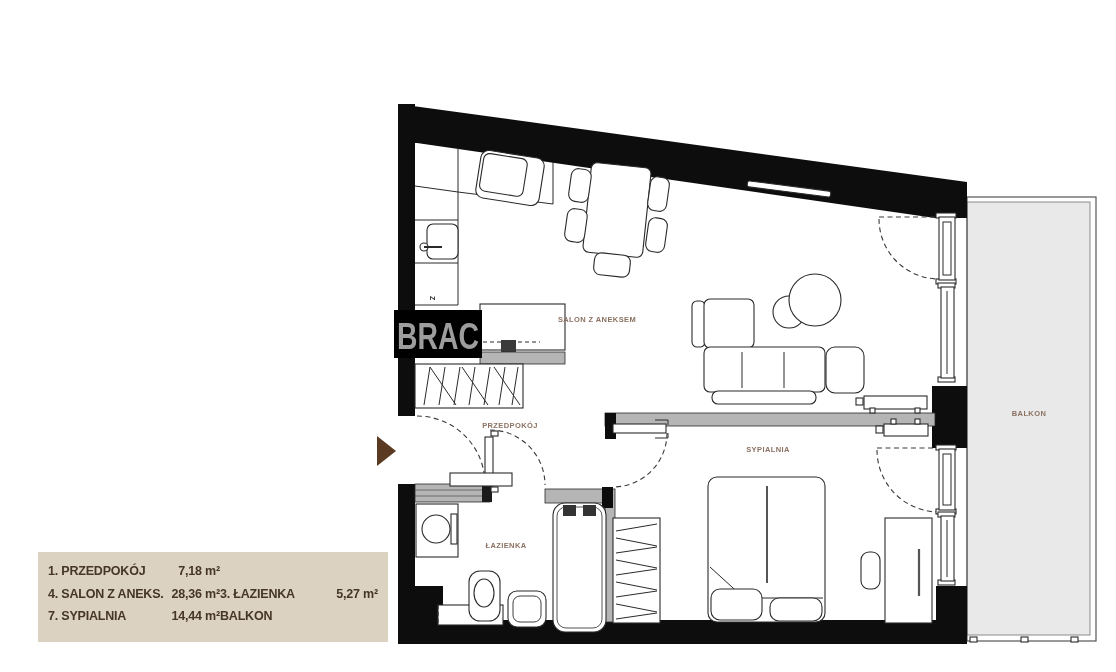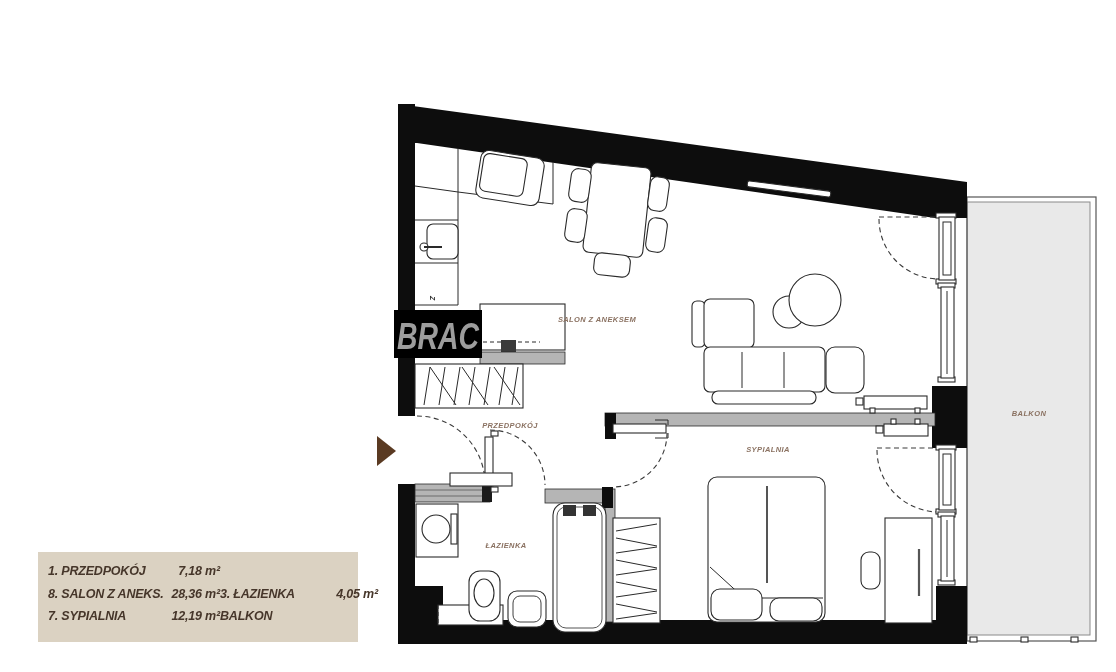--- a/index.html
+++ b/index.html
@@ -1,25 +1,25 @@
 <!DOCTYPE html>
 <html><head>
 <meta charset="utf-8">
 <style>
   html,body{margin:0;padding:0;background:#ffffff;}
   .stage{position:relative;width:1116px;height:672px;background:#ffffff;overflow:hidden;
-         font-family:"Liberation Sans",sans-serif;font-style:italic;}
+         font-family:"Liberation Sans",sans-serif;}
   svg{position:absolute;left:0;top:0;}
   .ln{stroke:#2a2a2a;stroke-width:1;fill:none;}
   .furn{stroke:#2a2a2a;stroke-width:1.1;fill:#ffffff;}
   .dash{stroke:#3a3a3a;stroke-width:1.1;fill:none;stroke-dasharray:5 3.5;}
   .part{fill:#b5b5b5;stroke:#2a2a2a;stroke-width:0.8;}
   .room-label{fill:#8b7262;font-weight:bold;font-size:7.5px;letter-spacing:0.4px;text-anchor:middle;}
   .wm-text{fill:#9d9d9d;font-weight:bold;font-size:36px;}
-  .legend{position:absolute;left:38px;top:552px;width:320px;height:90px;background:#dbd2c2;box-sizing:border-box;padding:11px 10px 0 10px;}
+  .legend{position:absolute;left:38px;top:552px;width:350px;height:90px;background:#dbd2c2;box-sizing:border-box;padding:11px 10px 0 10px;}
   .legend-grid{display:grid;grid-template-columns:122px 50px 114px 44px;row-gap:5px;
                font-weight:bold;font-size:12.5px;color:#46362a;letter-spacing:-0.2px;line-height:1.4;}
   .lg-val{text-align:right;}
 </style>
 </head>
 <body>
 
 <div class="stage">
 <svg width="1116" height="672" viewBox="0 0 1116 672">
 
@@ -181,24 +181,24 @@
   </g>
 </svg>
 
   <div class="legend">
     <div class="legend-grid">
       <div>1. PRZEDPOKÓJ</div>
       <div class="lg-val">7,18 m²</div>
       <div></div>
       <div class="lg-val"></div>
 
-      <div>8. SALON Z ANEKS.</div>
+      <div>4. SALON Z ANEKS.</div>
       <div class="lg-val">28,36 m²</div>
       <div>3. ŁAZIENKA</div>
-      <div class="lg-val">4,05 m²</div>
+      <div class="lg-val">5,27 m²</div>
 
       <div>7. SYPIALNIA</div>
-      <div class="lg-val">12,19 m²</div>
+      <div class="lg-val">14,44 m²</div>
       <div>BALKON</div>
       <div class="lg-val"></div>
     </div>
   </div>
 </div>
 
 </body></html>

